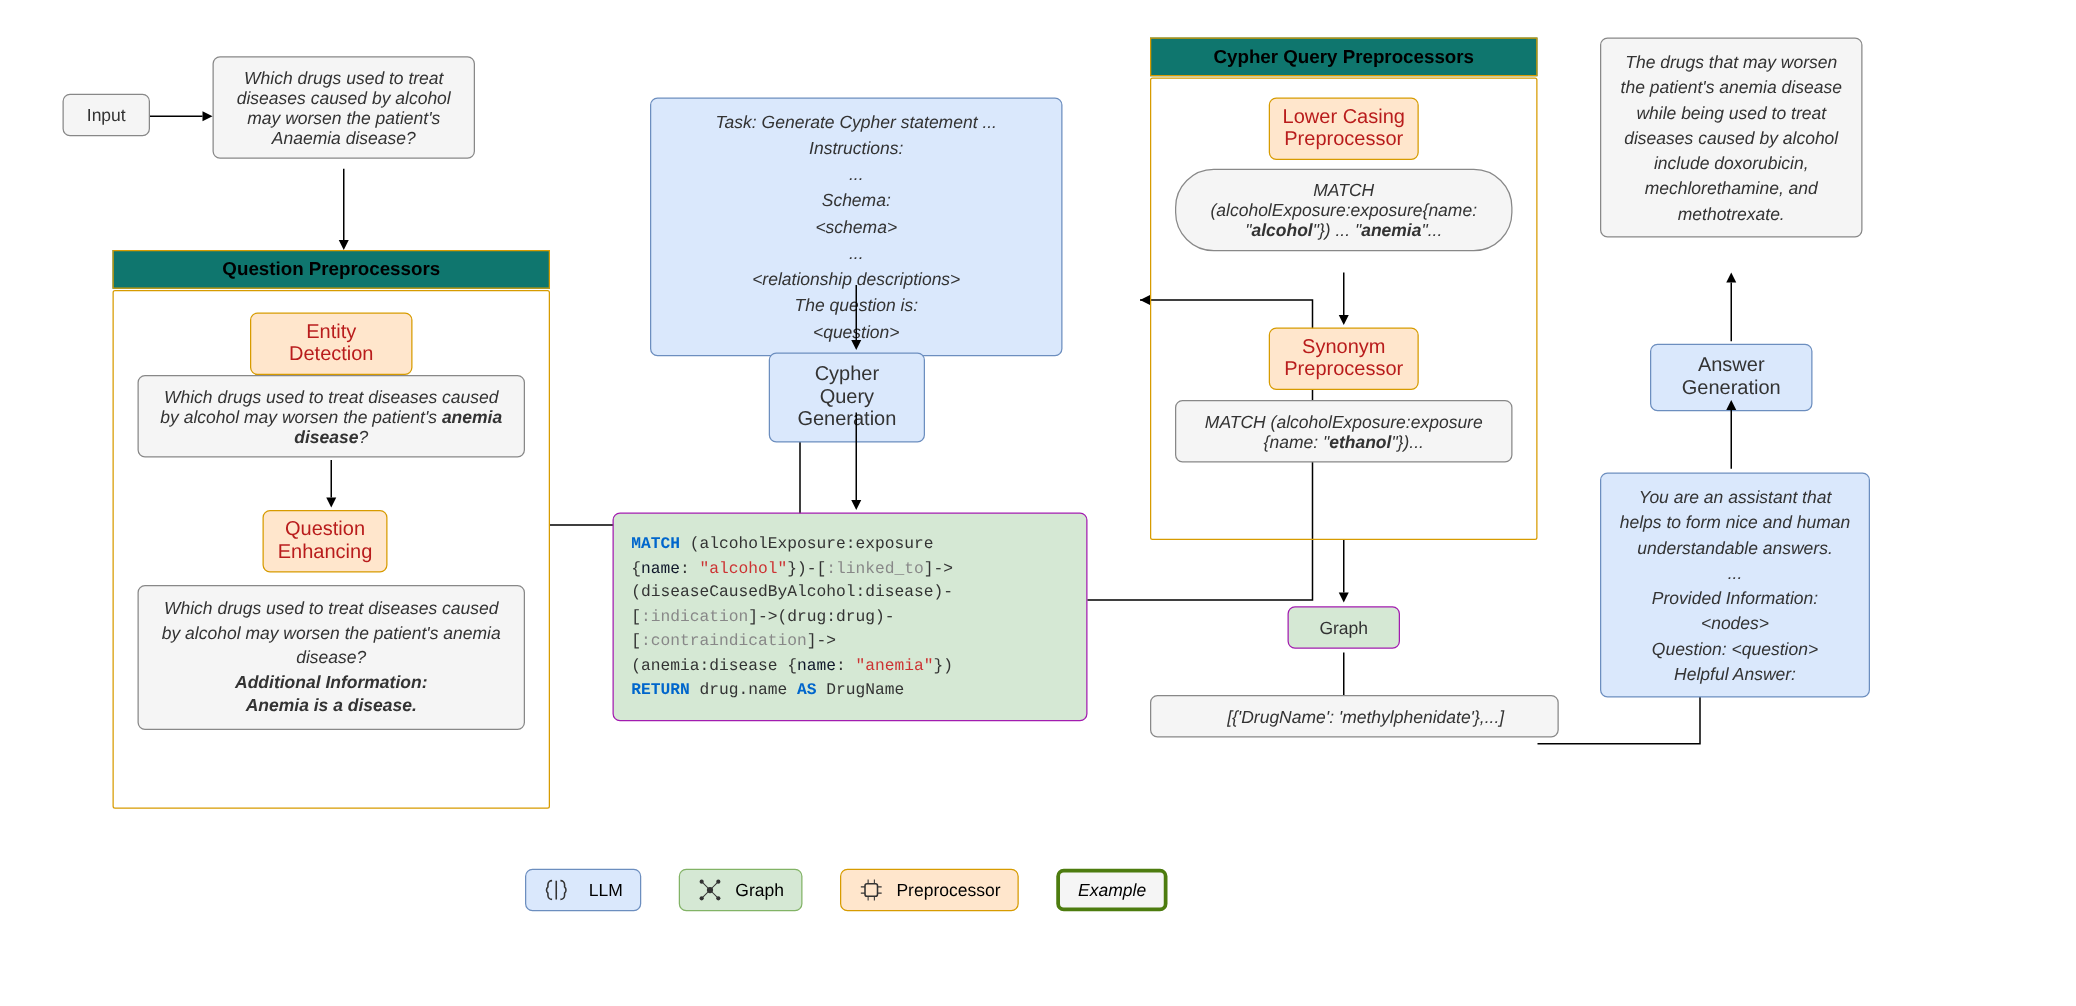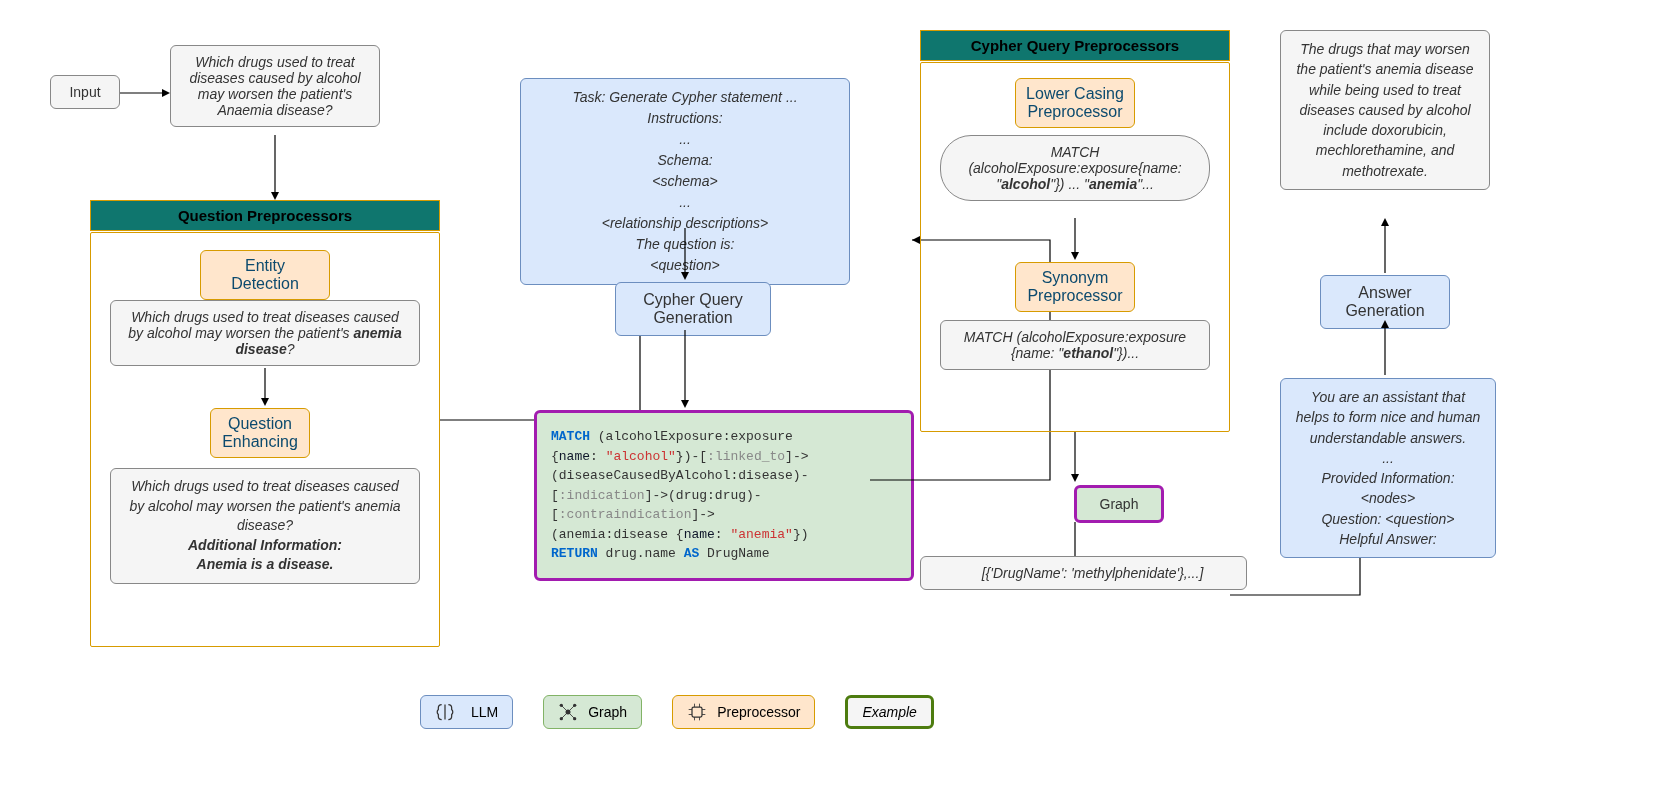--- a/index.html
+++ b/index.html
@@ -34,30 +34,29 @@
     background: #dae8fc;
     border: 1px solid #6c8ebf;
     color: #333;
     padding: 8px 12px;
     text-align: center;
     border-radius: 6px;
   }
   .orange-box {
     background: #ffe6cc;
     border: 1px solid #d79b00;
-    color: #0c4a6e;
+    color: #b91c1c;
     padding: 6px 10px;
     text-align: center;
     border-radius: 6px;
   }
   .green-box {
     background: #d5e8d4;
-    border: 3px solid #a21caf;
-    color: #333;
-    margin-left: 44px;
+    border: 1px solid #a21caf;
+    color: #333;
   }
   .container-border {
     position: absolute;
     border: 1.5px solid #d79b00;
     background: transparent;
     border-radius: 2px;
   }
   .container-title {
     position: absolute;
     background: #0f766e;
@@ -153,21 +152,21 @@
   <span>&lt;relationship descriptions&gt;</span><br>
   <span>The question is:</span><br>
   <span>&lt;question&gt;</span>
 </div>
 
 <svg class="arrow" style="left:680px; top:228px;" width="10" height="52">
   <line x1="5" y1="0" x2="5" y2="44" stroke="#000" stroke-width="1.2"></line>
   <polygon points="1,44 5,52 9,44" fill="#000"></polygon>
 </svg>
 
-<div class="blue-title" style="position:absolute; left:615px; top:282px; width:156px;">
+<div class="blue-title" style="position:absolute; left:615px; top:282px; width:125px;">
   <span>Cypher Query Generation</span>
 </div>
 
 <svg class="arrow" style="left:680px; top:330px;" width="10" height="78">
   <line x1="5" y1="0" x2="5" y2="70" stroke="#000" stroke-width="1.2"></line>
   <polygon points="1,70 5,78 9,70" fill="#000"></polygon>
 </svg>
 
 <div class="box green-box code-text" style="left:490px; top:410px; width:380px; padding:14px;"><span class="kw">MATCH</span> (alcoholExposure:exposure
 {<span class="prop">name</span>: <span class="str">"alcohol"</span>})-[<span class="rel">:linked_to</span>]-&gt;

